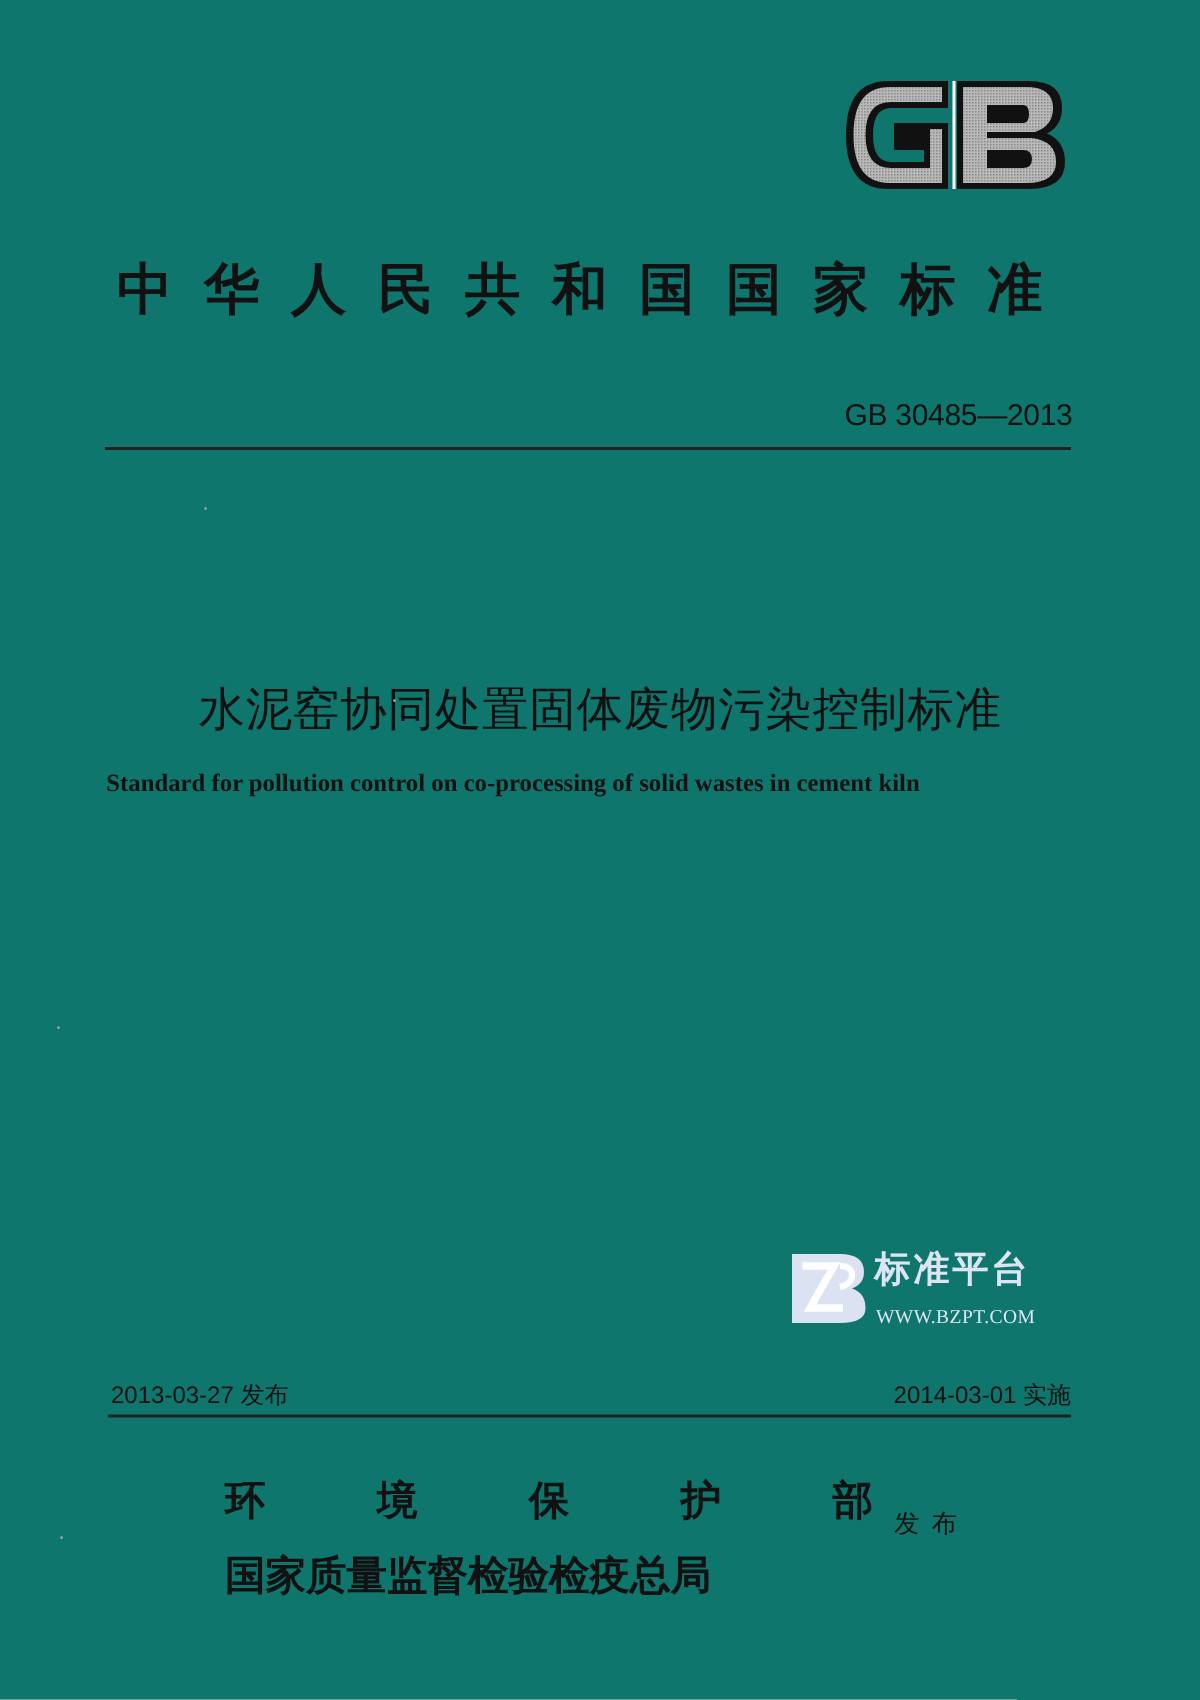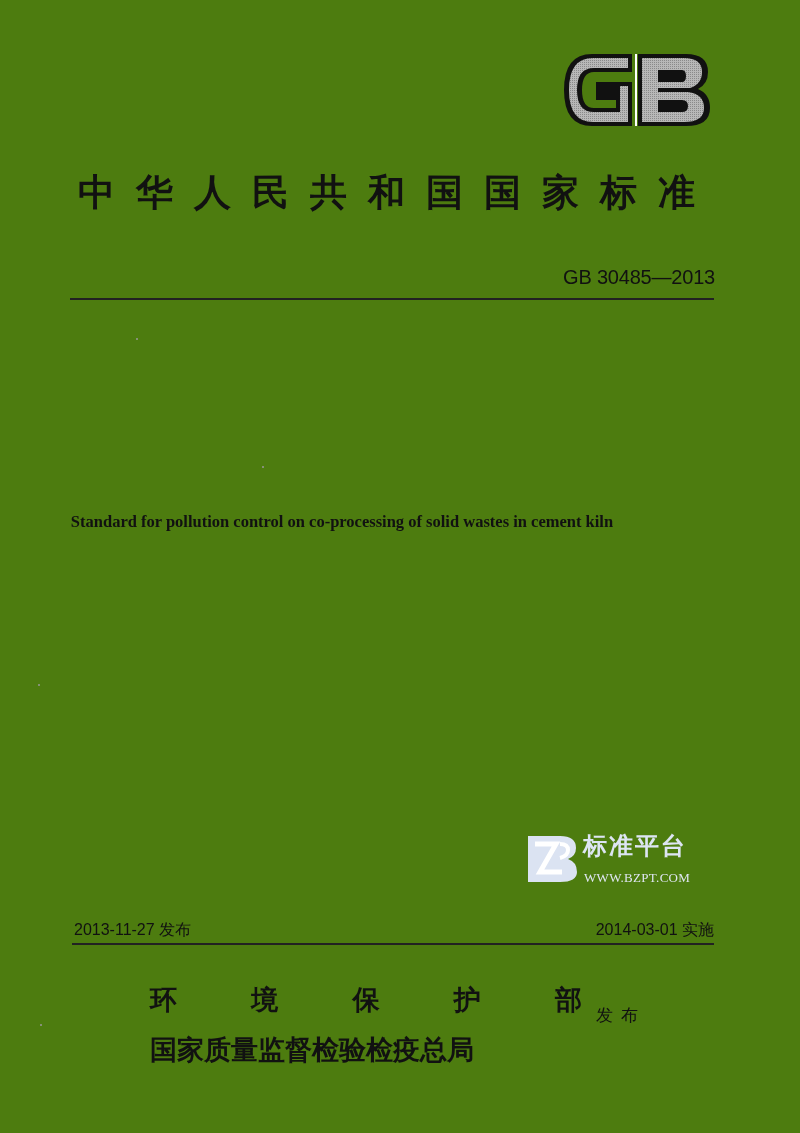--- a/index.html
+++ b/index.html
@@ -12,21 +12,21 @@
     height: 1133px;
     position: relative;
     overflow: hidden;
     font-family: "DejaVu Sans", sans-serif;
     color: #111;
   }
   .page {
     position: absolute;
     left: 0; top: 0;
     width: 800px; height: 1133px;
-    background: #4d7c0f;
+    background: #0f766e;
   }
   
   .gb-logo {
     position: absolute;
     left: 562px;
     top: 52px;
     width: 150px;
     height: 76px;
   }
   .gb-logo svg { width: 100%; height: 100%; display: block; }
@@ -206,36 +206,37 @@
       <rect x="73" y="2" width="2" height="72" fill="#fff"></rect>
     </svg>
   </div>
 
   <div class="national-title">中华人民共和国国家标准</div>
 
   <div class="std-number">GB 30485—2013</div>
 
   <div class="rule rule-top"></div>
 
+  <div class="cn-title">水泥窑协同处置固体废物污染控制标准</div>
 
   <div class="en-title">Standard for pollution control on co-processing of solid wastes in cement kiln</div>
 
   <div class="watermark">
     <div class="wm-logo">
       <svg viewBox="0 0 52 52" xmlns="http://www.w3.org/2000/svg">
         <path d="M2 4 L34 4 Q50 4 50 16 Q50 24 42 27 Q51 30 51 40 Q51 50 34 50 L2 50 Z" fill="#dbe3f2"></path>
         <path d="M9 12 L30 12 L14 40 L36 40" fill="none" stroke="#ffffff" stroke-width="5"></path>
         <path d="M34 12 Q42 12 42 18 Q42 24 34 26" fill="none" stroke="#ffffff" stroke-width="4"></path>
       </svg>
     </div>
     <div class="wm-cn">标准平台</div>
     <div class="wm-en">WWW.BZPT.COM</div>
   </div>
 
-  <div class="date-issue">2013-11-27 发布</div>
+  <div class="date-issue">2013-03-27 发布</div>
   <div class="date-impl">2014-03-01 实施</div>
 
   <div class="rule rule-bottom"></div>
 
   <div class="issuer-block">
     <div class="issuer-1">
       <span>环</span>
       <span>境</span>
       <span>保</span>
       <span>护</span>

